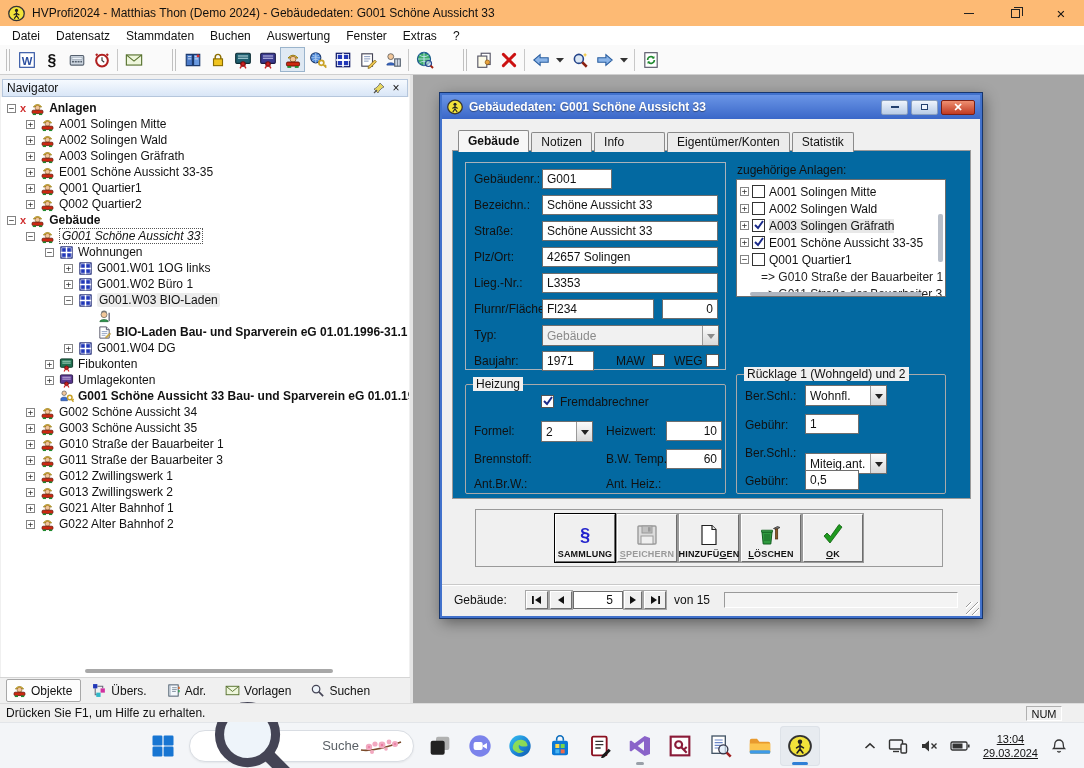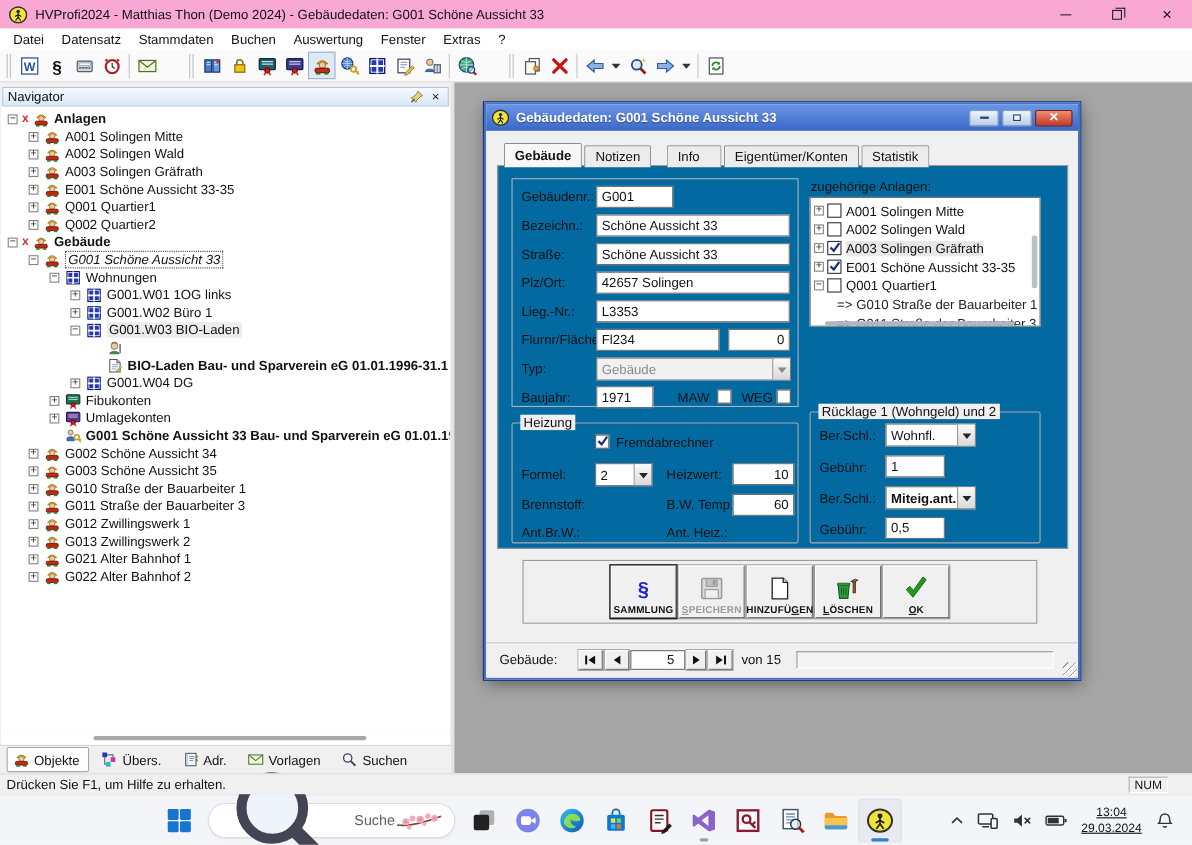--- a/index.html
+++ b/index.html
@@ -3,21 +3,21 @@
 <meta charset="utf-8">
 <style>
   * { box-sizing: border-box; margin: 0; padding: 0; }
   html,body { width:1084px; height:768px; overflow:hidden; }
   body { font-family:"Liberation Sans", sans-serif; font-size:12px; color:#111; background:#fff; }
   .screen { position:relative; width:1084px; height:768px; overflow:hidden; }
   .icon { display:inline-flex; align-items:center; justify-content:center; }
   .icon svg { display:block; }
 
   
-  .titlebar { height:26px; background:#f9a8d4; display:flex; align-items:center; padding-left:8px; }
+  .titlebar { height:26px; background:#fdba74; display:flex; align-items:center; padding-left:8px; }
   .titlebar .icon { width:17px; height:17px; margin-right:7px; }
   .win-title { font-size:12px; color:#101010; }
   .caption-btns { margin-left:auto; display:flex; height:26px; }
   .cap-btn { width:46px; height:26px; display:flex; align-items:center; justify-content:center; }
   .glyph-min { width:10px; height:1px; background:#222; }
   .glyph-max { width:9px; height:9px; border:1px solid #222; position:relative; }
   .glyph-max::before { content:""; position:absolute; left:2px; top:-3px; width:8px; height:8px; border:1px solid #222; border-left:none; border-bottom:none; }
   .glyph-close { font-size:15px; line-height:1; color:#111; }
 
   .menubar { height:19px; background:#fff; display:flex; align-items:center; padding-left:4px; }
@@ -64,21 +64,21 @@
   .dlg-title { color:#fff; font-weight:bold; font-size:12px; text-shadow:0 1px 1px rgba(0,0,0,.4); flex:1; }
   .dlg-btn { width:27px; height:15px; border-radius:2px; border:1px solid #8aa0c0; background:linear-gradient(#eef4fc,#b9cce6); display:flex; align-items:center; justify-content:center; margin-left:3px; }
   .dlg-btn.close { width:34px; background:linear-gradient(#ef8f71,#c03a22); border-color:#7a1f14; color:#fff; font-weight:bold; }
   .dlg-btn .m { width:8px; height:2px; background:#23406e; }
   .dlg-btn .r { width:7px; height:6px; border:1px solid #23406e; background:#eef4fc; }
   .dlg-btn.close span { font-size:11px; line-height:1; color:#fff; }
   .dlg-body { position:relative; height:497px; background:#f0f0f0; }
 
   .dlg-tabs { position:absolute; left:16px; top:13px; display:flex; z-index:3; }
   .dtab { padding:2px 9px 3px; border:1px solid #8a8a8a; border-bottom:none; border-radius:2px 2px 0 0; background:#ececec; margin-right:2px; }
-  .dtab:nth-child(3) { padding-right:19px;margin-left:12px; }
+  .dtab:nth-child(3) { padding-right:40px; }
   .dtab.active { background:#f7f7f7; font-weight:bold; padding-top:3px; margin-top:-2px; }
 
   .tab-page { position:absolute; left:10px; top:31px; width:519px; height:349px; border:1px solid #9a9a9a; background:#0369a1; }
 
   .group { position:absolute; border:1px solid #aaa; border-radius:2px; }
   .legend { position:absolute; top:-8px; left:7px; background:#f0f0f0; padding:0 3px; font-size:12px; }
 
   .tbox { position:absolute; height:20px; background:#fff; border:1px solid #6e6e6e; display:flex; align-items:center; padding:0 4px; font-size:12px; overflow:hidden; white-space:nowrap; }
   .tbox.tr { justify-content:flex-end; }
   .sel { position:absolute; height:21px; background:#fff; border:1px solid #6e6e6e; display:flex; align-items:center; }
@@ -937,21 +937,21 @@
             <div class="group" style="left:283px; top:223px; width:210px; height:120px;">
               <span class="legend">Rücklage 1 (Wohngeld) und 2</span>
               <span class="flabel" style="left:8px; top:14px;">Ber.Schl.:</span>
               <div class="sel" style="left:68px; top:10px; width:82px;">
                   <span class="val">Wohnfl.</span>
                   <span class="drop"></span>
                 </div>
               <span class="flabel" style="left:8px; top:43px;">Gebühr:</span>
               <div class="tbox" style="left:68px; top:39px; width:54px;">1</div>
               <span class="flabel" style="left:8px; top:71px;">Ber.Schl.:</span>
-              <div class="sel" style="left:68px; top:67px; width:82px;font-weight:bold;">
+              <div class="sel" style="left:68px; top:78px; width:82px;">
                   <span class="val">Miteig.ant.</span>
                   <span class="drop"></span>
                 </div>
               <span class="flabel" style="left:8px; top:99px;">Gebühr:</span>
               <div class="tbox" style="left:68px; top:95px; width:54px;">0,5</div>
             </div>
           </div>
 
           <div class="btn-panel" id="btn-panel">
               <div class="big-btn default">

